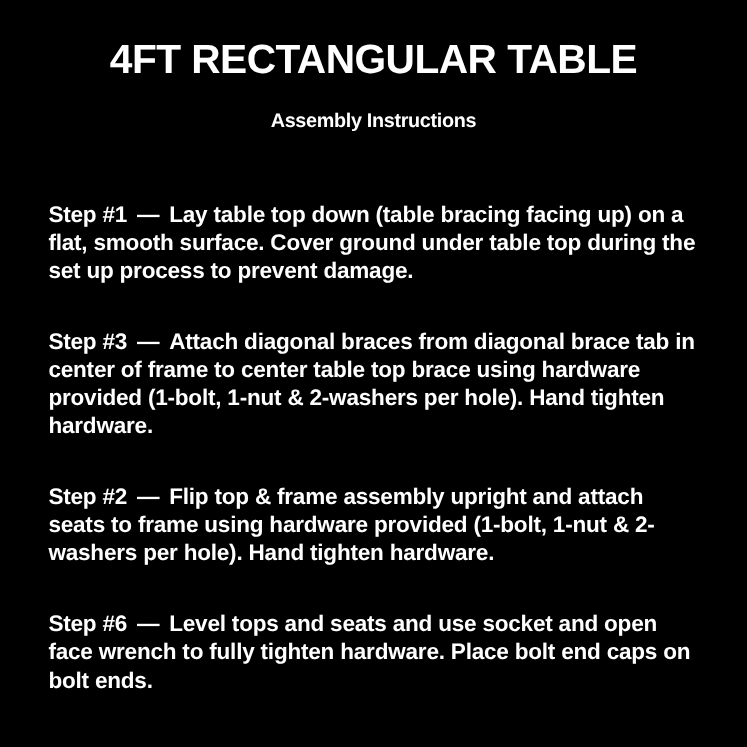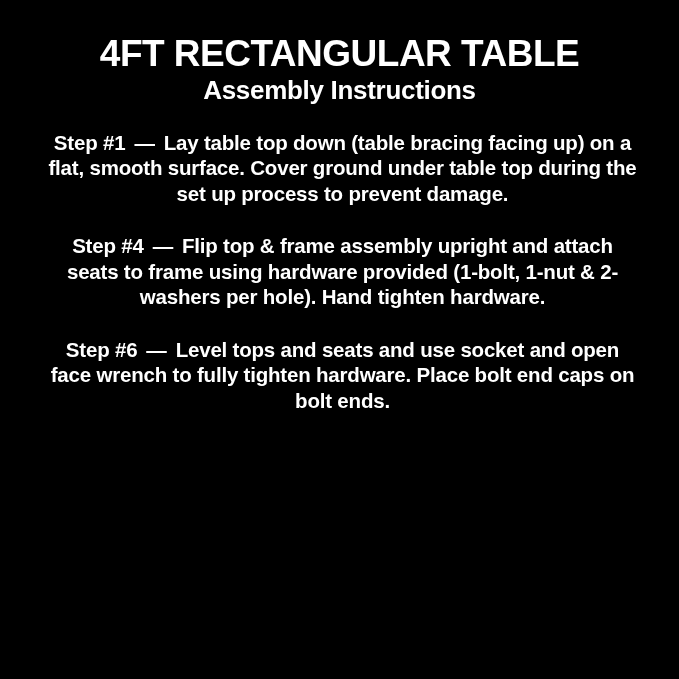--- a/index.html
+++ b/index.html
@@ -17,45 +17,47 @@
   .header {
     text-align: center;
     padding-top: 34px;
   }
   .title {
     font-size: 37px;
     letter-spacing: -0.5px;
     line-height: 1.1;
   }
   .subtitle {
-    font-size: 26px;
+    font-size: 18px;
     letter-spacing: -0.3px;
-    margin-top: 0;
+    margin-top: 24px;
   }
   .steps {
     padding: 24px 38px 0 44px;
   }
   .step {
     font-size: 20.5px;
     line-height: 25.5px;
     letter-spacing: -0.2px;
     margin-bottom: 27px;
-    text-align: center;
+    text-align: left;
+    margin-top: 39px;
   }
   .step .sep {
     display: inline-block;
     margin: 0 9px;
   }
 </style>
 </head>
 <body>
 
 <div class="page">
   <div class="header">
     <div class="title">4FT RECTANGULAR TABLE</div>
     <div class="subtitle">Assembly Instructions</div>
   </div>
   <div class="steps">
     <p class="step"><span>Step #1</span><span class="sep">—</span><span>Lay table top down (table bracing facing up) on a flat, smooth surface. Cover ground under table top during the set up process to prevent damage.</span></p>
-    <p class="step"><span>Step #4</span><span class="sep">—</span><span>Flip top &amp; frame assembly upright and attach seats to frame using hardware provided (1-bolt, 1-nut &amp; 2-washers per hole). Hand tighten hardware.</span></p>
+    <p class="step"><span>Step #3</span><span class="sep">—</span><span>Attach diagonal braces from diagonal brace tab in center of frame to center table top brace using hardware provided (1-bolt, 1-nut &amp; 2-washers per hole). Hand tighten hardware.</span></p>
+    <p class="step"><span>Step #2</span><span class="sep">—</span><span>Flip top &amp; frame assembly upright and attach seats to frame using hardware provided (1-bolt, 1-nut &amp; 2-washers per hole). Hand tighten hardware.</span></p>
     <p class="step"><span>Step #6</span><span class="sep">—</span><span>Level tops and seats and use socket and open face wrench to fully tighten hardware. Place bolt end caps on bolt ends.</span></p>
   </div>
 </div>
 
 </body></html>

